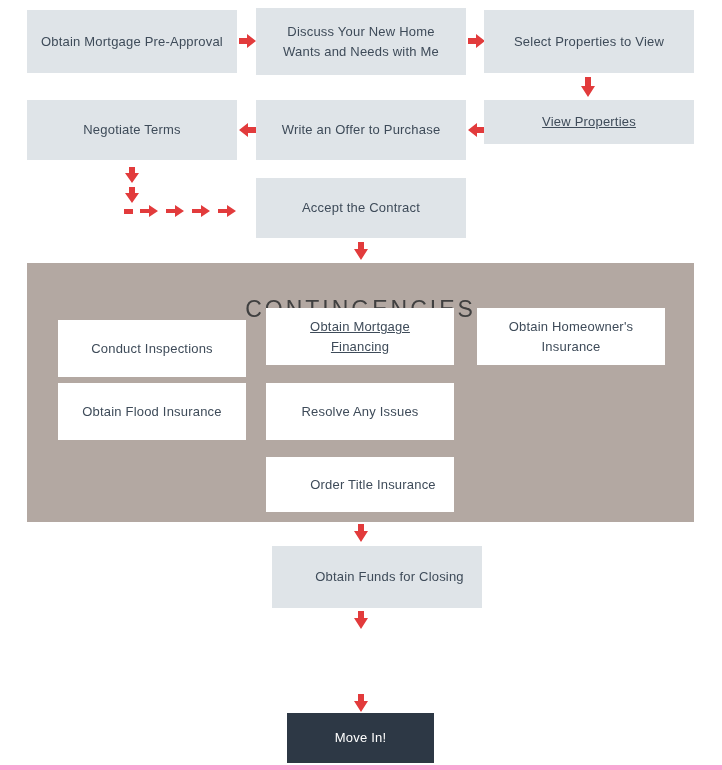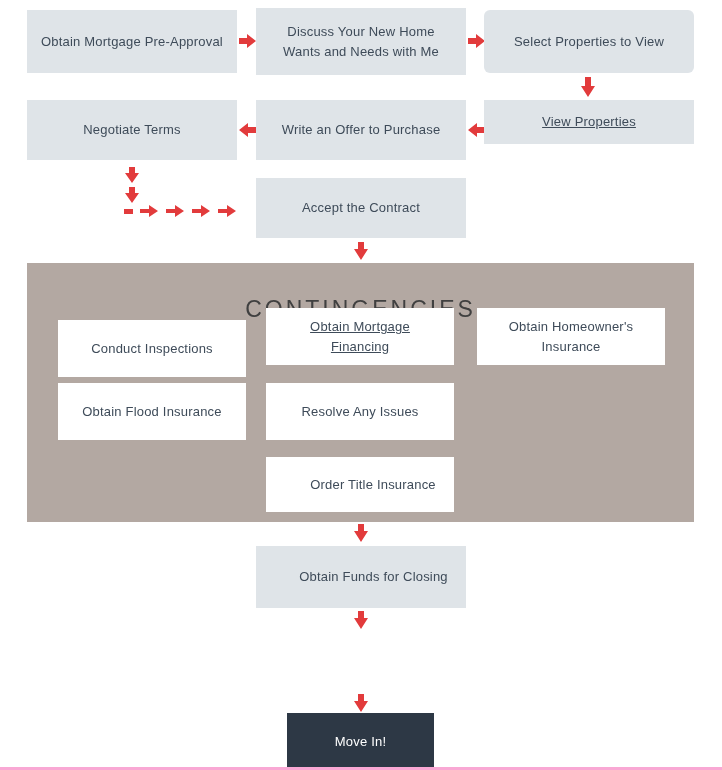--- a/index.html
+++ b/index.html
@@ -3,21 +3,21 @@
 <meta charset="utf-8">
 <style>
   html, body { margin: 0; padding: 0; background: #ffffff; }
   .canvas {
     position: relative;
     width: 722px;
     height: 770px;
     background: #ffffff;
     font-family: "Liberation Sans", sans-serif;
     box-sizing: border-box;
-    border-bottom: 3px solid #f9a8d4;
+    border-bottom: 5px solid #f9a8d4;
     overflow: hidden;
   }
   .box {
     position: absolute;
     display: flex;
     align-items: center;
     justify-content: center;
     text-align: center;
     font-size: 13px;
     color: #3e4b59;
@@ -54,21 +54,21 @@
   <svg class="arr" style="left:239px; top:34px;" width="17" height="14" viewBox="0 0 17 14">
     <path d="M0 4 H8 V0 L17 7 L8 14 V10 H0 Z" fill="#e23b3c"></path>
   </svg>
 
   <div class="box light" style="left:256px; top:8px; width:210px; height:67px;">Discuss Your New Home Wants and Needs with Me</div>
 
   <svg class="arr" style="left:468px; top:34px;" width="17" height="14" viewBox="0 0 17 14">
     <path d="M0 4 H8 V0 L17 7 L8 14 V10 H0 Z" fill="#e23b3c"></path>
   </svg>
 
-  <div class="box light" style="left:484px; top:10px; width:210px; height:63px;border-radius:6px;">Select Properties to View</div>
+  <div class="box light" style="left:484px; top:10px; width:210px; height:63px;">Select Properties to View</div>
 
   <svg class="arr" style="left:581px; top:77px;" width="14" height="20" viewBox="0 0 14 20">
     <path d="M4 0 H10 V9 H14 L7 20 L0 9 H4 Z" fill="#e23b3c"></path>
   </svg>
 
   <div class="box light" style="left:27px; top:100px; width:210px; height:60px;">Negotiate Terms</div>
 
   <svg class="arr" style="left:239px; top:123px;" width="17" height="14" viewBox="0 0 17 14">
     <path d="M17 4 H9 V0 L0 7 L9 14 V10 H17 Z" fill="#e23b3c"></path>
   </svg>
@@ -120,26 +120,26 @@
 
   <div class="box white" style="left:58px; top:383px; width:188px; height:57px;">Obtain Flood Insurance</div>
   <div class="box white" style="left:266px; top:383px; width:188px; height:57px;">Resolve Any Issues</div>
 
   <div class="box white" style="left:266px; top:457px; width:188px; height:55px;padding-left:40px;">Order Title Insurance</div>
 
   <svg class="arr" style="left:354px; top:524px;" width="14" height="18" viewBox="0 0 14 18">
     <path d="M4 0 H10 V7 H14 L7 18 L0 7 H4 Z" fill="#e23b3c"></path>
   </svg>
 
-  <div class="box light" style="left:256px; top:546px; width:210px; height:62px;padding-left:39px;">Obtain Funds for Closing</div>
+  <div class="box light" style="left:272px; top:546px; width:210px; height:62px;padding-left:39px;">Obtain Funds for Closing</div>
 
   <svg class="arr" style="left:354px; top:611px;" width="14" height="18" viewBox="0 0 14 18">
     <path d="M4 0 H10 V7 H14 L7 18 L0 7 H4 Z" fill="#e23b3c"></path>
   </svg>
 
 
   <svg class="arr" style="left:354px; top:694px;" width="14" height="18" viewBox="0 0 14 18">
     <path d="M4 0 H10 V7 H14 L7 18 L0 7 H4 Z" fill="#e23b3c"></path>
   </svg>
 
-  <div class="box dark" style="left:287px; top:713px; width:147px; height:57px;">Move In!</div>
+  <div class="box dark" style="left:287px; top:713px; width:147px; height:50px;">Move In!</div>
 
 </div>
 
 </body></html>

